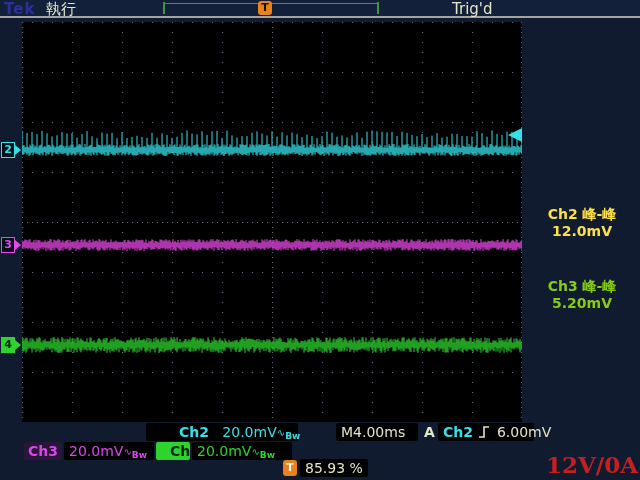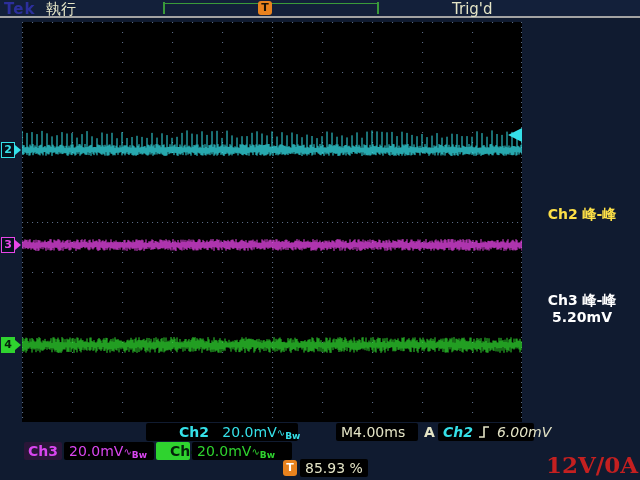--- a/index.html
+++ b/index.html
@@ -58,36 +58,36 @@
   .mk2 .arrow { border-left:6px solid #35e0e8; }
   .mk3 { left:1px; top:237px; }
   .mk3 .tag { border:1px solid #e846e8; color:#e846e8; }
   .mk3 .arrow { border-left:6px solid #e846e8; }
   .mk4 { left:1px; top:337px; }
   .mk4 .tag { border:1px solid #2fd32f; background:#2fd32f; color:#04230a; }
   .mk4 .arrow { border-left:6px solid #2fd32f; }
   
   .meas { position:absolute; left:524px; width:116px; text-align:center; font-size:14px; font-weight:bold; line-height:17px; }
   .meas.m0 { top:206px; color:#fde047; }
-  .meas.m1 { top:292px; color:#ffffff; }
+  .meas.m1 { top:278px; color:#84cc16; }
   .meas.m2 { top:350px; color:#2fd32f; }
   
   .row { position:absolute; height:18px; font-size:14px; line-height:18px; white-space:nowrap; }
   .row1 { top:423px; left:0; }
   .row2 { top:442px; left:0; }
   .row3 { top:459px; left:0; }
   .seg { position:absolute; background:#000; padding:0 5px; height:18px; border-radius:2px; }
   .cyan { color:#35e0e8; } .mag { color:#d946ef; } .grn { color:#2fd32f; } .cream { color:#e4e4c6; }
   .chlbl { font-weight:bold; }
   .small-ic { font-size:10px; vertical-align:1px; }
   .bw { font-size:9px; font-weight:bold; vertical-align:-2px; }
   .seg-ch2 { left:146px; width:152px;padding-left:33px; }
   .seg-tb  { left:336px; width:82px; }
   .lbl-a   { position:absolute; left:424px; color:#e4e4c6; font-weight:bold; }
-  .seg-trg { left:438px; width:96px;font-style:italic; }
+  .seg-trg { left:438px; width:96px; }
   .lbl-ch3 { position:absolute; left:24px; width:38px; background:#2a1638; padding:0 4px; height:18px; border-radius:2px; }
   .seg-ch3 { left:64px; width:90px; }
   .lbl-ch4 { position:absolute; left:156px; width:34px; background:#2fd32f; color:#04230a; padding:0 14px; height:18px; border-radius:2px; font-weight:bold; }
   .seg-ch4 { left:192px; width:100px; }
   .tbox3 { position:absolute; left:283px; top:1px; width:14px; height:16px; background:#e8821e; border-radius:3px; color:#fff; font-size:11px; font-weight:bold; text-align:center; line-height:16px; }
   .seg-tpos { left:300px; width:68px; }
   .footer-right {
     position:absolute; left:546px; top:451px;
     font-family:"DejaVu Serif", serif; font-weight:bold; font-size:23px; color:#c42020;
   }
@@ -127,20 +127,21 @@
   <span class="tag">3</span>
   <span class="arrow"></span>
 </div>
 <div class="ch-marker mk4">
   <span class="tag">4</span>
   <span class="arrow"></span>
 </div>
 
 <div class="meas m0">
   <div>Ch2 峰-峰</div>
+  <div>12.0mV</div>
 </div>
 <div class="meas m1">
   <div>Ch3 峰-峰</div>
   <div>5.20mV</div>
 </div>
 <div class="meas m2">
 </div>
 
 <div class="row row1">
   <span class="seg seg-ch2 cyan">

